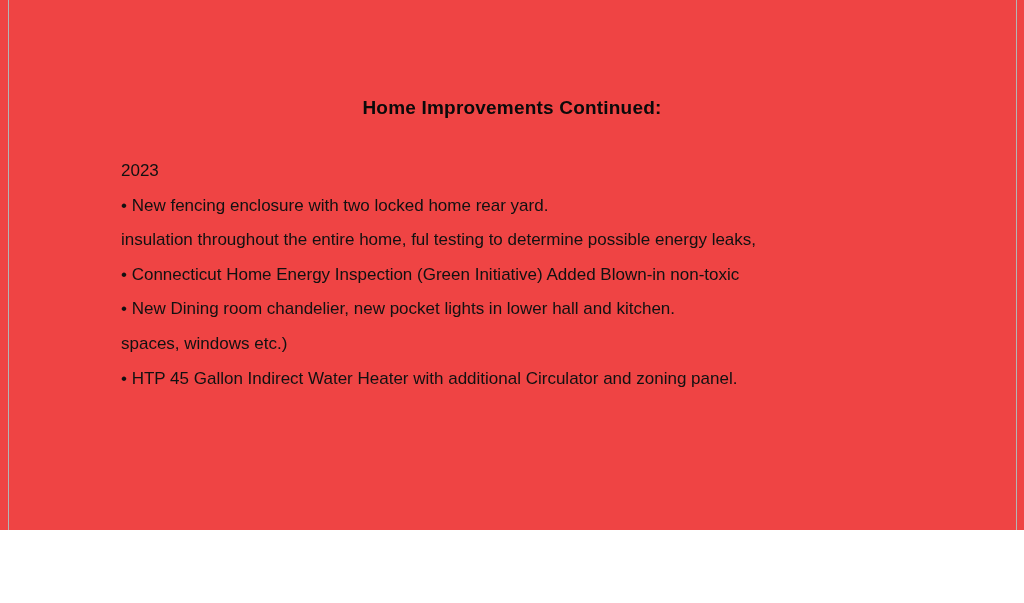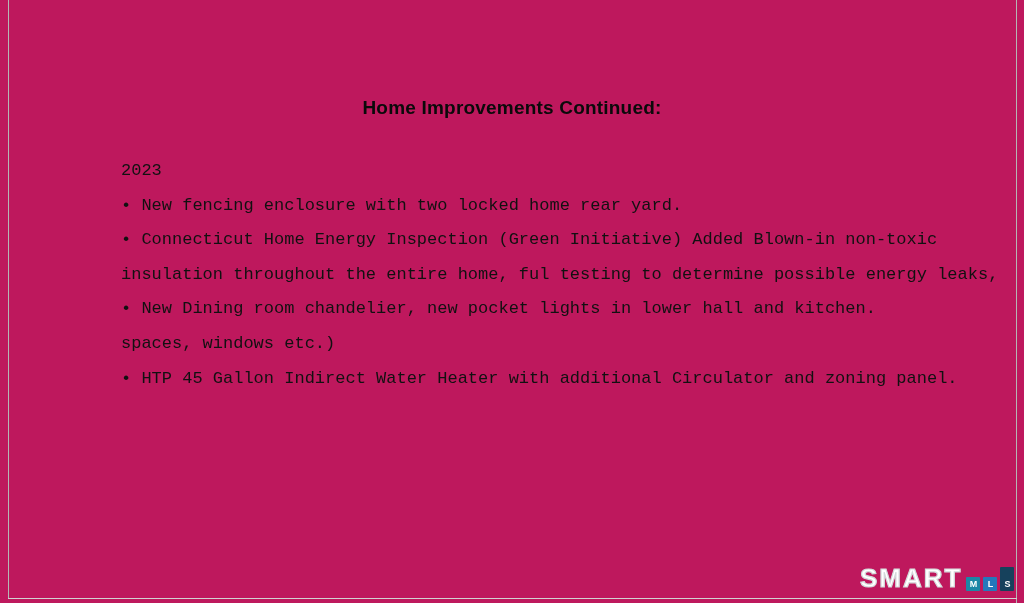--- a/index.html
+++ b/index.html
@@ -3,22 +3,22 @@
 <meta charset="utf-8">
 <style>
   html, body {
     margin: 0;
     padding: 0;
     background: #ffffff;
   }
   .page {
     position: relative;
     width: 1024px;
-    height: 603px;
-    background: #be185d;
+    height: 530px;
+    background: #ef4444;
     overflow: hidden;
     font-family: "Liberation Sans", sans-serif;
     color: #000000;
   }
   .edge {
     position: absolute;
     background: #b5b5b5;
   }
   .edge-left   { left: 8px;    top: 0;     width: 1px;    height: 599px; }
   .edge-right  { left: 1016px; top: 0;     width: 1px;    height: 603px; }
@@ -37,21 +37,20 @@
     color: #0a0a0a;
   }
 
   .body-text {
     position: absolute;
     left: 121px;
     top: 154px;
     font-size: 17px;
     line-height: 34.6px;
     color: #111111;
-    font-family: Liberation Mono, monospace;
   }
   .body-text .line {
     white-space: pre;
   }
 
   .logo {
     position: absolute;
     left: 860px;
     top: 564px;
     display: flex;
@@ -99,22 +98,22 @@
 
   <div class="edge edge-left"></div>
   <div class="edge edge-right"></div>
   <div class="edge edge-bottom"></div>
 
   <h1 class="title">Home Improvements Continued:</h1>
 
   <div class="body-text">
     <div class="line">2023</div>
     <div class="line">• New fencing enclosure with two locked home rear yard.</div>
+    <div class="line">insulation throughout the entire home, ful testing to determine possible energy leaks,</div>
     <div class="line">• Connecticut Home Energy Inspection (Green Initiative) Added Blown-in non-toxic</div>
-    <div class="line">insulation throughout the entire home, ful testing to determine possible energy leaks,</div>
     <div class="line">• New Dining room chandelier, new pocket lights in lower hall and kitchen.</div>
     <div class="line">spaces, windows etc.)</div>
     <div class="line">• HTP 45 Gallon Indirect Water Heater with additional Circulator and zoning panel.</div>
   </div>
 
   <div class="logo">
     <span class="logo-text">SMART</span>
     <span class="logo-blocks">
       <span class="logo-block" style="background-color: rgb(27, 135, 166);">M</span>
       <span class="logo-block" style="background-color: rgb(36, 120, 188);">L</span>

